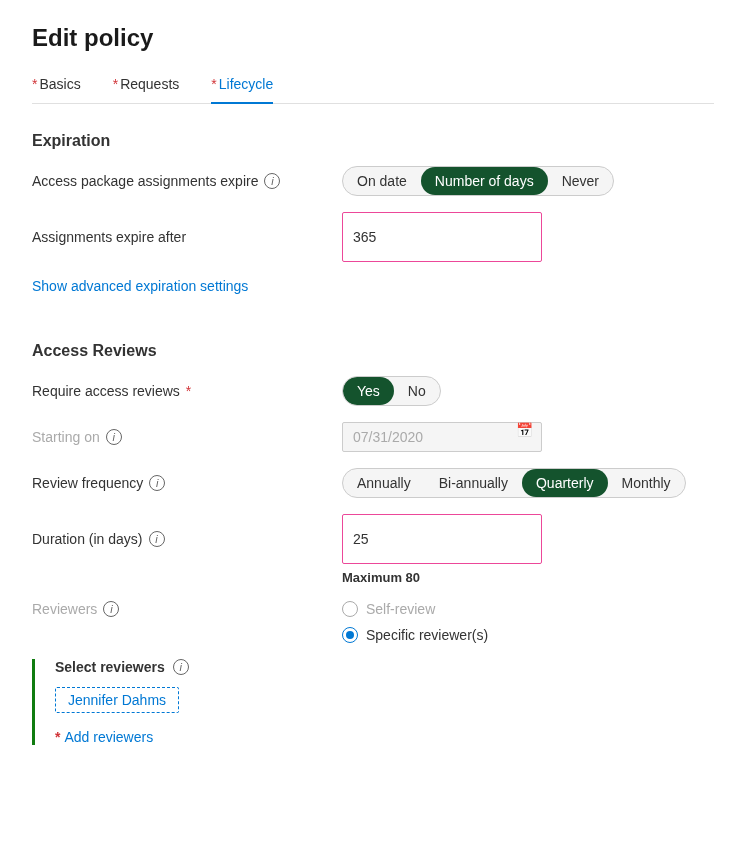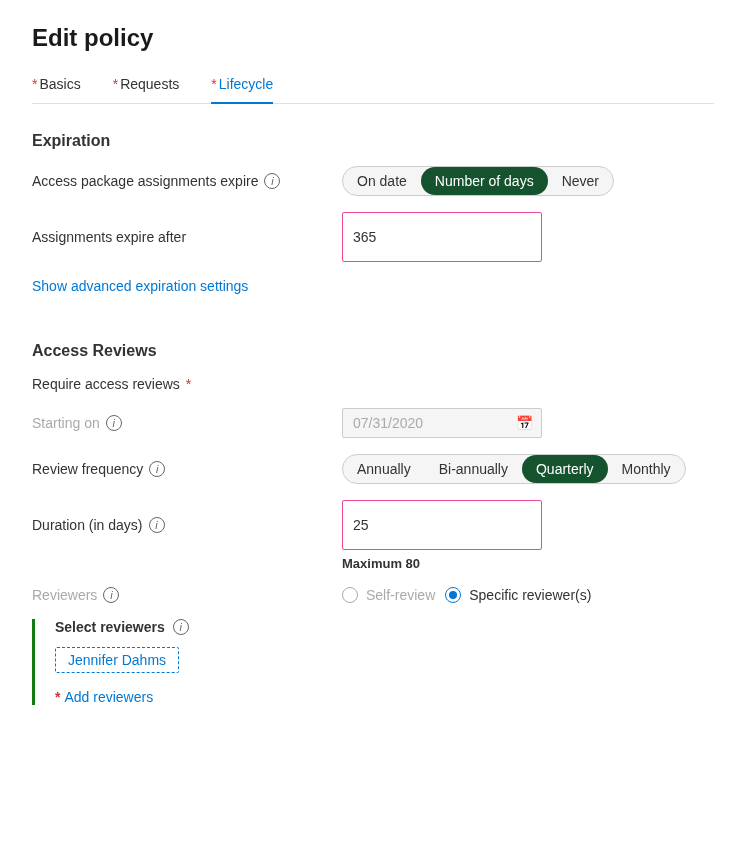--- a/index.html
+++ b/index.html
@@ -126,21 +126,20 @@
     }
 
     .text-input:disabled {
       background: #f5f5f5;
       color: #aaa;
     }
 
     .date-input-wrapper {
       position: relative;
       display: inline-flex;
-      align-items: center;
     }
 
     .date-input {
       border: 1px solid #ccc;
       border-radius: 2px;
       padding: 6px 36px 6px 10px;
       font-size: 14px;
       width: 200px;
       color: #aaa;
       background: #f5f5f5;
@@ -167,21 +166,21 @@
       font-weight: 600;
       color: #333;
       margin-left: 310px;
       margin-top: -10px;
       margin-bottom: 16px;
     }
 
     
     .radio-group {
       display: flex;
-      flex-direction: row;
+      flex-direction: column;
       gap: 10px;
     }
 
     .radio-item {
       display: flex;
       align-items: center;
       gap: 8px;
       cursor: pointer;
     }
 
@@ -273,20 +272,24 @@
   <a class="link">Show advanced expiration settings</a>
 </div>
 
 <div class="section-gap">
   <div class="section-title">Access Reviews</div>
 
   <div class="form-row">
     <div class="form-label">
       <span>Require access reviews</span>
       <span class="required-star"> *</span>
+    </div>
+    <div class="toggle-group">
+      <button class="toggle-btn active">Yes</button>
+      <button class="toggle-btn">No</button>
     </div>
   </div>
 
   <div class="form-row">
     <div class="form-label disabled">
       <span>Starting on</span>
       <span class="info-icon">i</span>
     </div>
     <div class="date-input-wrapper">
       <input class="date-input" type="text" disabled="" value="07/31/2020" style="">

